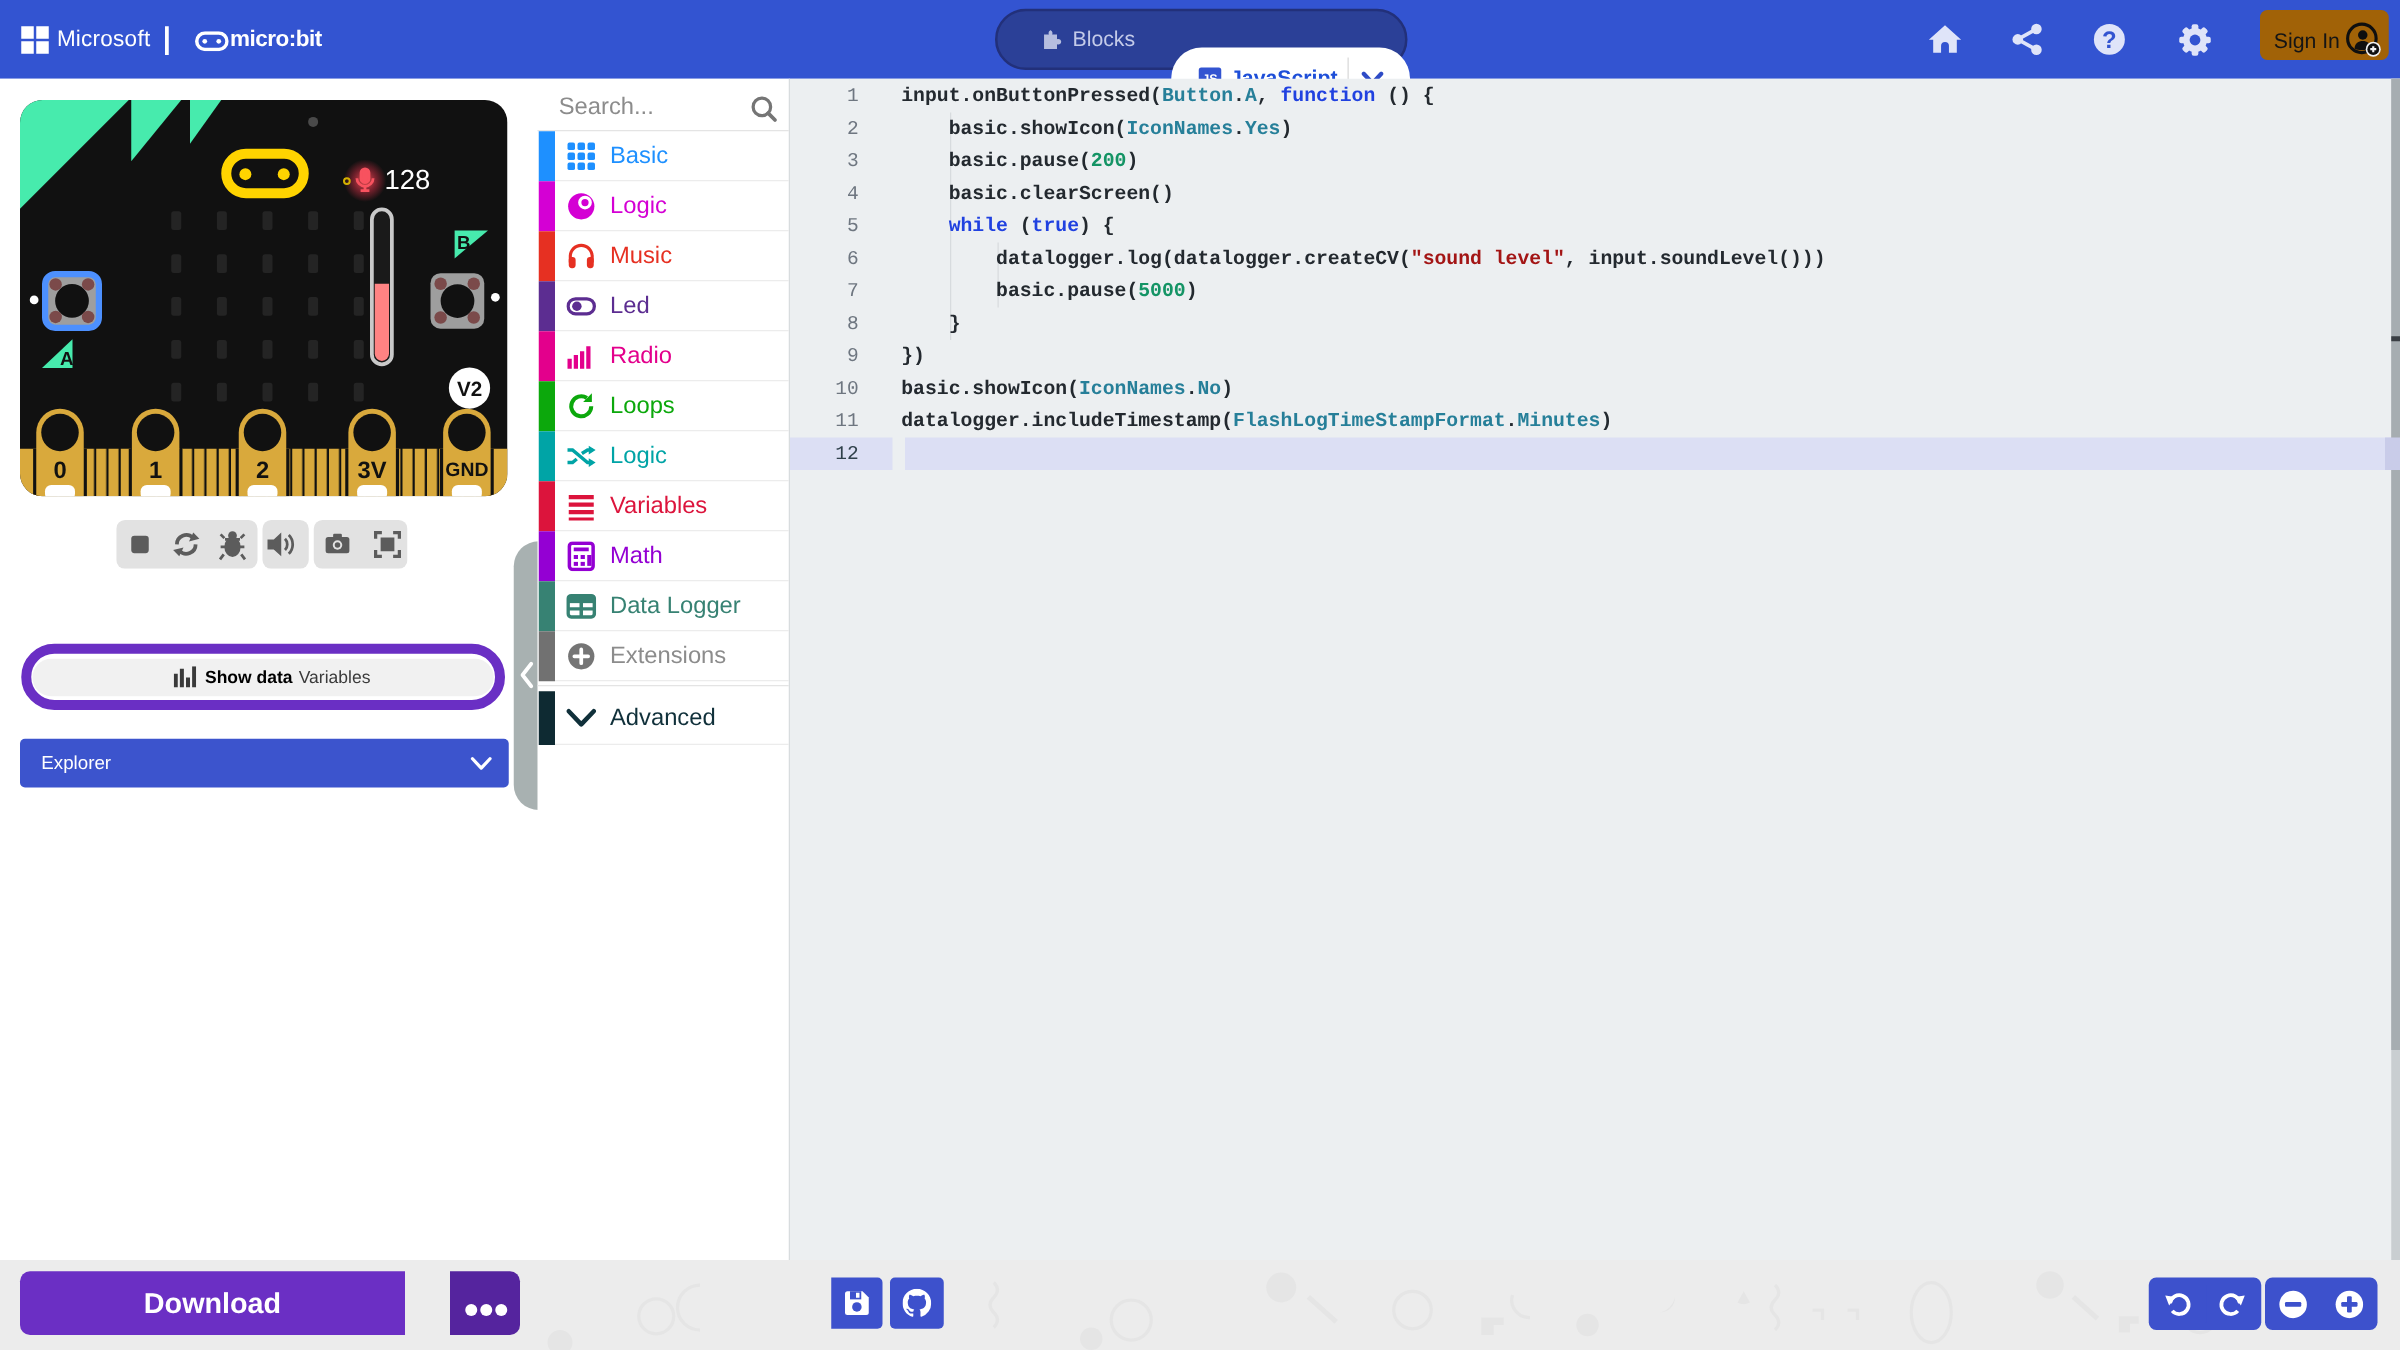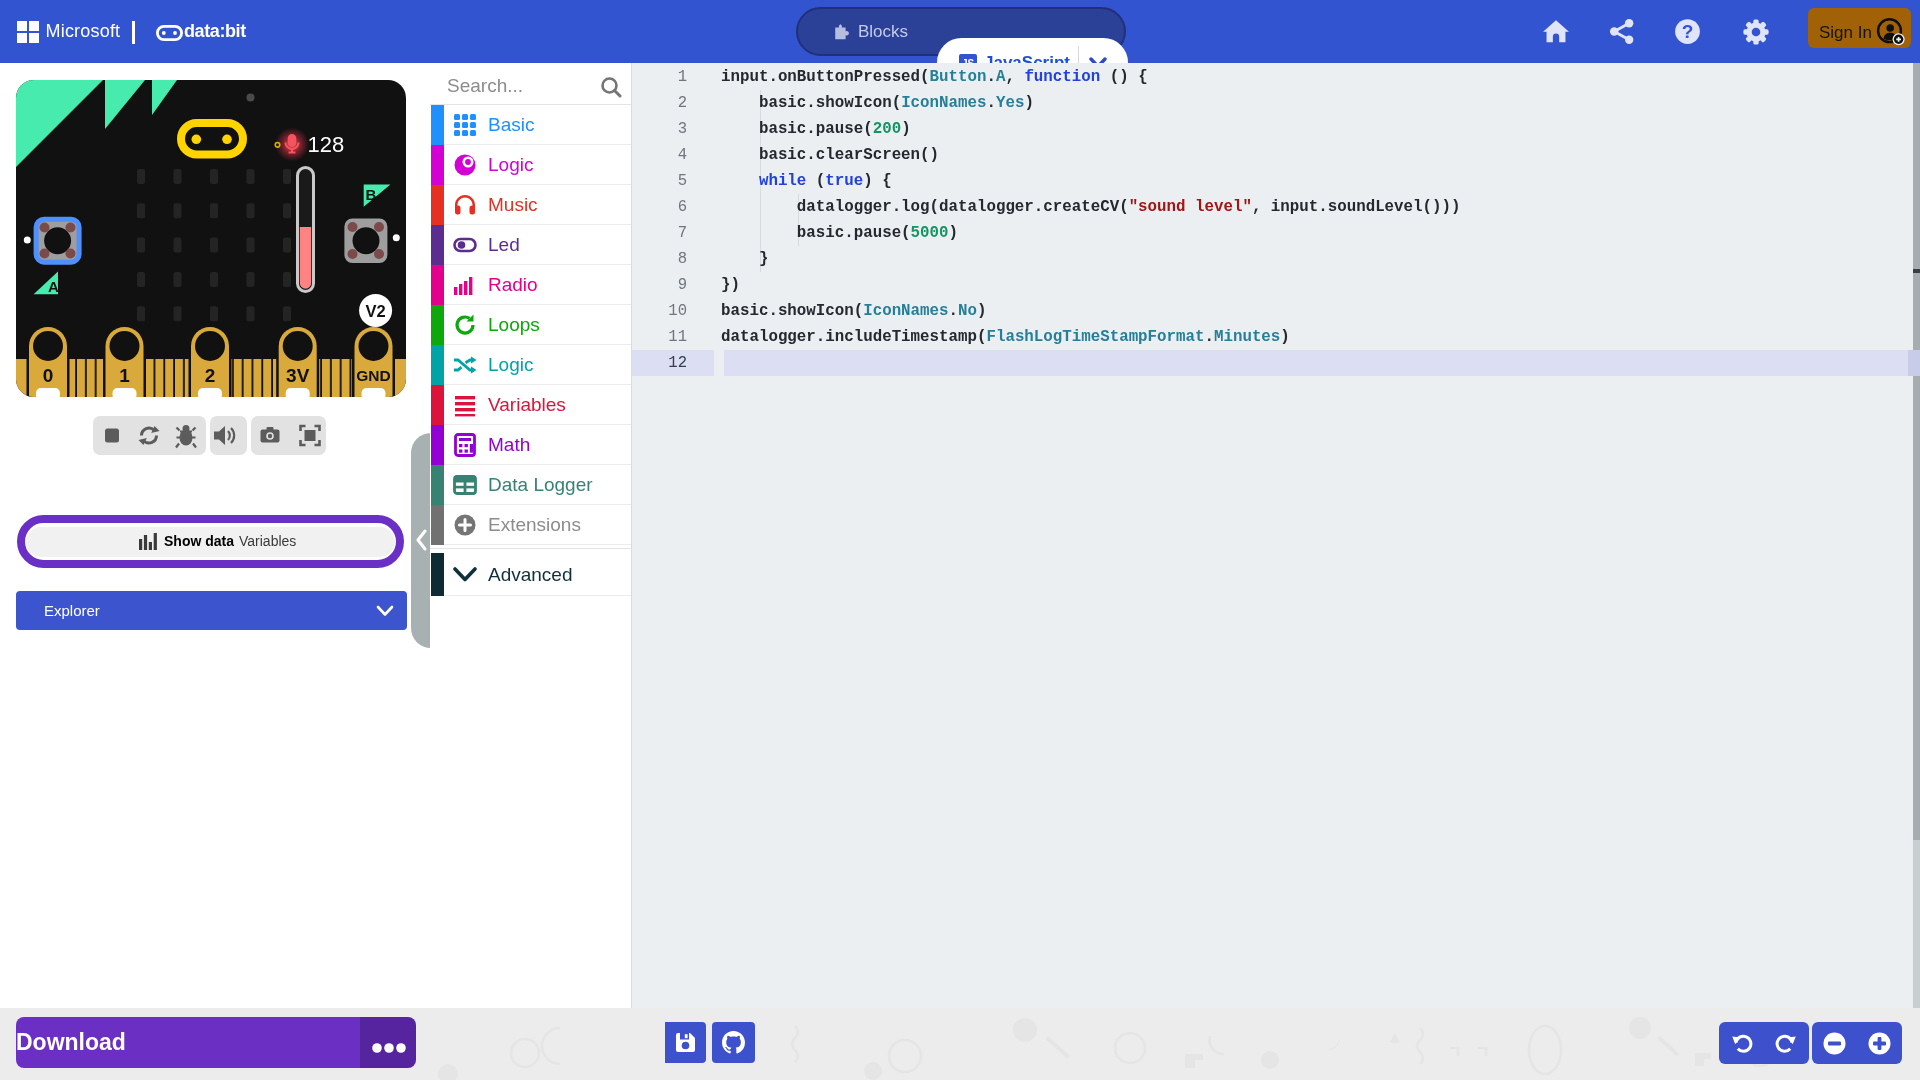--- a/index.html
+++ b/index.html
@@ -25,42 +25,42 @@
 #signintxt { position:absolute; left:11px; top:15px; font-size:17px; color:#151515; }
 
 #simpanel { position:absolute; left:0; top:63px; width:430px; height:945px; background:#fff; }
 #boardwrap { position:absolute; left:16px; top:17px; }
 
 #controls { position:absolute; left:93px; top:353px; height:39px; }
 
 #showdata { position:absolute; left:17px; top:452px; width:387px; height:53px; background:#fff; border:8px solid #6A2FC4; border-radius:27px; }
 #showdatainner { position:absolute; left:1px; top:4px; width:369px; height:30px; background:#F1F1F1; border-radius:15px; }
 
-#explorer { position:absolute; left:16px; top:528px; width:391px; height:39px; background:#3C54CD; border-radius:4px; color:#fff; font-size:15px; line-height:39px; padding-left:28px; }
+#explorer { position:absolute; left:16px; top:528px; width:391px; height:39px; background:#3C54CD; border-radius:4px; color:#fff; font-size:15px; line-height:39px; padding-left:17px; }
 
 #ctab { position:absolute; left:411px; top:370px; width:22px; height:215px; background:#A8B1B1; border-radius:20px 0 0 20px; }
 
 #toolbox { position:absolute; left:430px; top:63px; width:202px; height:945px; background:#fff; border-right:1px solid #D8DCDE; }
 .tbrow { position:absolute; left:0; width:201px; height:40px; }
 .tbstrip { position:absolute; left:1px; top:0; width:13px; height:40px; }
 .tbsep { position:absolute; left:14px; right:0; bottom:0; height:1px; background:#ECECEC; }
 .tbicon { position:absolute; left:23px; top:8px; width:24px; height:24px; }
 .tblbl { position:absolute; left:58px; top:9px; font-size:19px; }
 
 #editor { position:absolute; left:632px; top:63px; width:1288px; height:945px; background:#ECEFF1; }
 .codeline { position:absolute; left:89px; white-space:pre; font-family:"Liberation Mono", monospace; font-size:15.8px; line-height:26px; height:26px; color:#23292F; font-weight:bold; }
 .lnum { position:absolute; width:55px; text-align:right; font-family:"Liberation Mono", monospace; font-size:15.6px; line-height:26px; height:26px; color:#6E7680; }
 .kw { color:#2041E0; }
 .ty { color:#267F99; }
 .num { color:#149465; }
 .str { color:#A31515; }
 .iguide { position:absolute; width:1px; background:#D7DBDE; }
 
 #bottombar { position:absolute; left:0; top:1008px; width:1920px; height:72px; background:#ECECEC; }
-#download { position:absolute; left:16px; top:9px; width:344px; height:51px; background:#6B2FC4; border-radius:8px 0 0 8px; color:#fff; font-size:23px; font-weight:bold; line-height:51px; }
+#download { position:absolute; left:16px; top:9px; width:308px; height:51px; background:#6B2FC4; border-radius:8px 0 0 8px; color:#fff; font-size:23px; font-weight:bold; text-align:center; line-height:51px; }
 #dots { position:absolute; left:360px; top:9px; width:56px; height:51px; background:#55249E; border-radius:0 8px 8px 0; }
 #projname { position:absolute; left:433px; top:14px; width:232px; height:41px; background:#fff; border:1px solid #D2D2D2; font-size:17px; color:#1F1F1F; line-height:39px; padding-left:16px; }
 #savebtn { position:absolute; left:665px; top:14px; width:41px; height:41px; background:#3D51CC; border-radius:0 4px 4px 0; }
 #ghbtn { position:absolute; left:712px; top:14px; width:43px; height:41px; background:#3D51CC; border-radius:4px; }
 #undoredo { position:absolute; left:1719px; top:14px; width:90px; height:42px; background:#3D51CC; border-radius:6px; }
 #zoomgrp { position:absolute; left:1812px; top:14px; width:90px; height:42px; background:#3D51CC; border-radius:6px; }
 </style>
 </head>
 <body>
 <div id="header">
@@ -70,21 +70,21 @@
     <div style="left:0;top:12px"></div>
       <div style="left:12px;top:12px"></div>
   </div>
   <div id="mstext">Microsoft</div>
   <div id="hsep"></div>
   <svg id="mblogo" class="abs" width="27" height="16" viewBox="0 0 27 16">
     <rect x="1.4" y="1.4" width="24.2" height="13.2" rx="6.6" fill="none" stroke="#fff" stroke-width="2.8"></rect>
     <circle cx="7.8" cy="8" r="1.9" fill="#fff"></circle>
     <circle cx="19" cy="8" r="1.9" fill="#fff"></circle>
   </svg>
-  <div id="mbtext">data:bit</div>
+  <div id="mbtext">micro:bit</div>
   <div id="toggle">
     <svg class="abs" style="left:36px;top:14px" width="18" height="18" viewBox="0 0 16 16">
       <path fill="#B6BEDF" d="M6.3 1c1.1 0 2 .9 2 2 0 .35-.1.7-.26 1h3.46v3.46c.3-.16.65-.26 1-.26 1.1 0 2 .9 2 2s-.9 2-2 2c-.35 0-.7-.1-1-.26V14.4H2.3V4h3.46c-.16-.3-.26-.65-.26-1 0-1.1.9-2 2-2z" transform="translate(-1.2,0)"></path>
     </svg>
     <div id="blockslbl">Blocks</div>
     <div id="jswhite">
       <div id="jsicon" style="left:22px;top:16px;position:absolute">JS</div>
       <div id="jslbl" style="left:47px;top:15px;position:absolute">JavaScript</div>
       <div style="position:absolute;left:141px;top:8px;width:1px;height:32px;background:#D9D9D9"></div>
       <svg class="abs" style="left:152px;top:19px" width="18" height="12" viewBox="0 0 18 12">

